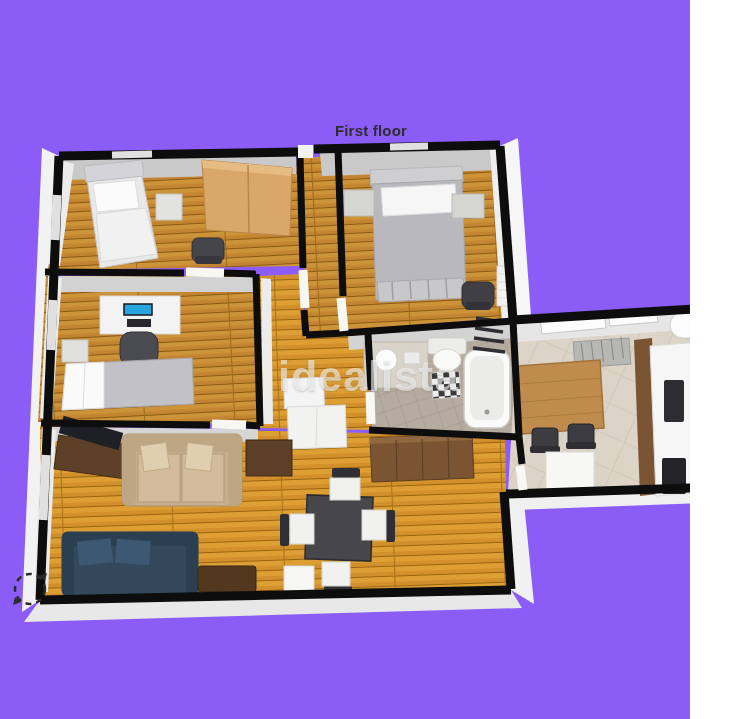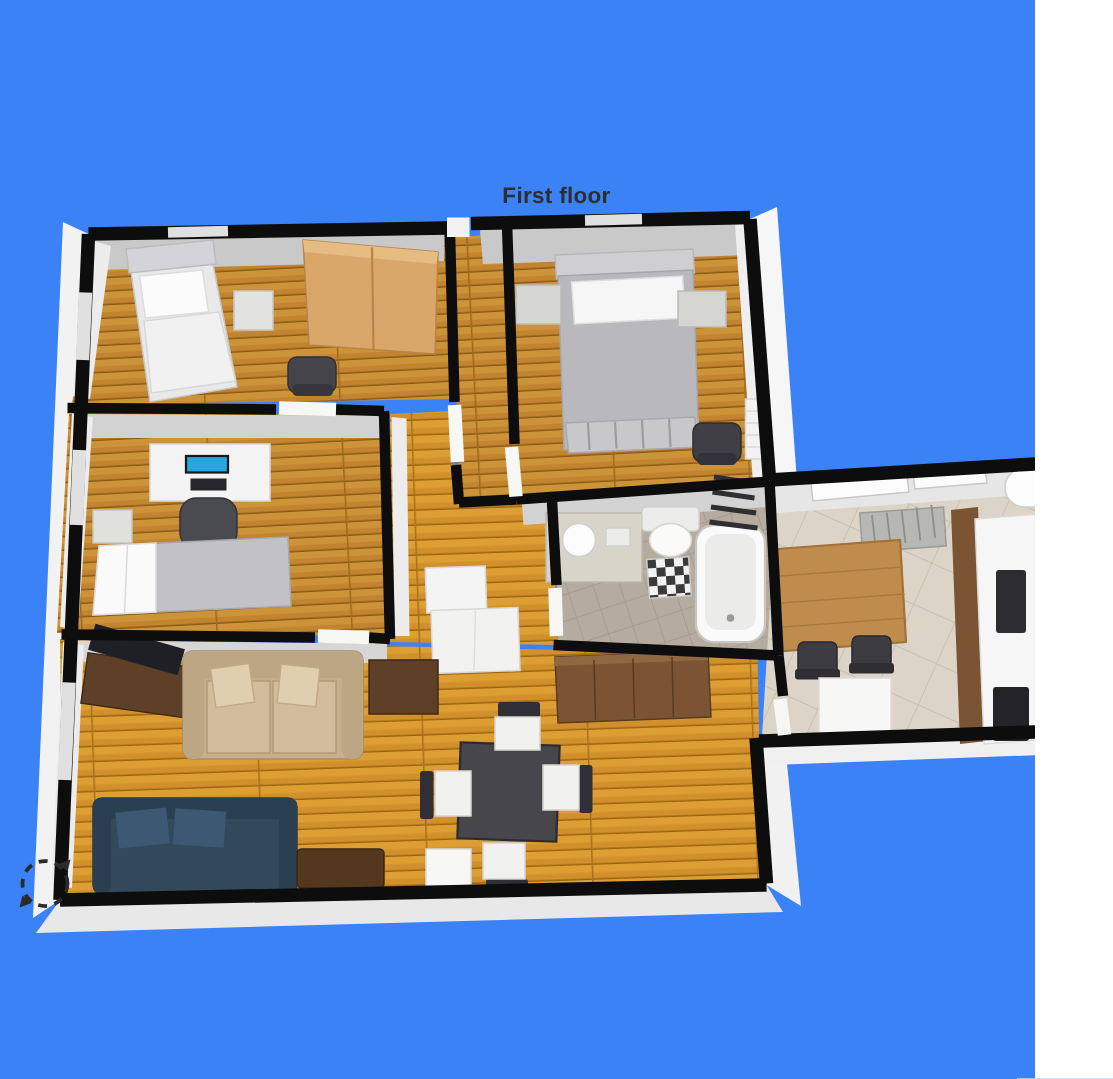--- a/index.html
+++ b/index.html
@@ -1,17 +1,17 @@
 <!DOCTYPE html>
 <html><head>
 <meta charset="utf-8">
 <style>
   html,body{margin:0;padding:0;background:#ffffff;}
   .canvas{
-    position:relative;width:690px;height:719px;background:#3b82f6;overflow:hidden;
+    position:relative;width:690px;height:719px;background:#8b5cf6;overflow:hidden;
     font-family:"Liberation Sans", sans-serif;
   }
   .plan-title{
     position:absolute;top:122px;left:0;width:742px;text-align:center;
     font-size:15px;font-weight:600;color:#2e2e2e;letter-spacing:0.2px;
   }
   .watermark{
     position:absolute;top:352px;left:278px;
     font-size:43px;font-weight:bold;letter-spacing:1px;
     color:rgba(255,255,255,0.55);
@@ -308,14 +308,15 @@
   </g>
 
   <g transform="translate(30,589)">
     <circle r="15" fill="none" stroke="#2b2b2b" stroke-width="2.5" stroke-dasharray="6 5"></circle>
     <path d="M 9,-13 l 8,-3 -2,8 z" fill="#2b2b2b"></path>
     <path d="M -9,13 l -8,3 2,-8 z" fill="#2b2b2b"></path>
   </g>
 </svg>
 
 <div class="plan-title">First floor</div>
+<div class="watermark">idealista</div>
 
 </div>
 
 </body></html>

